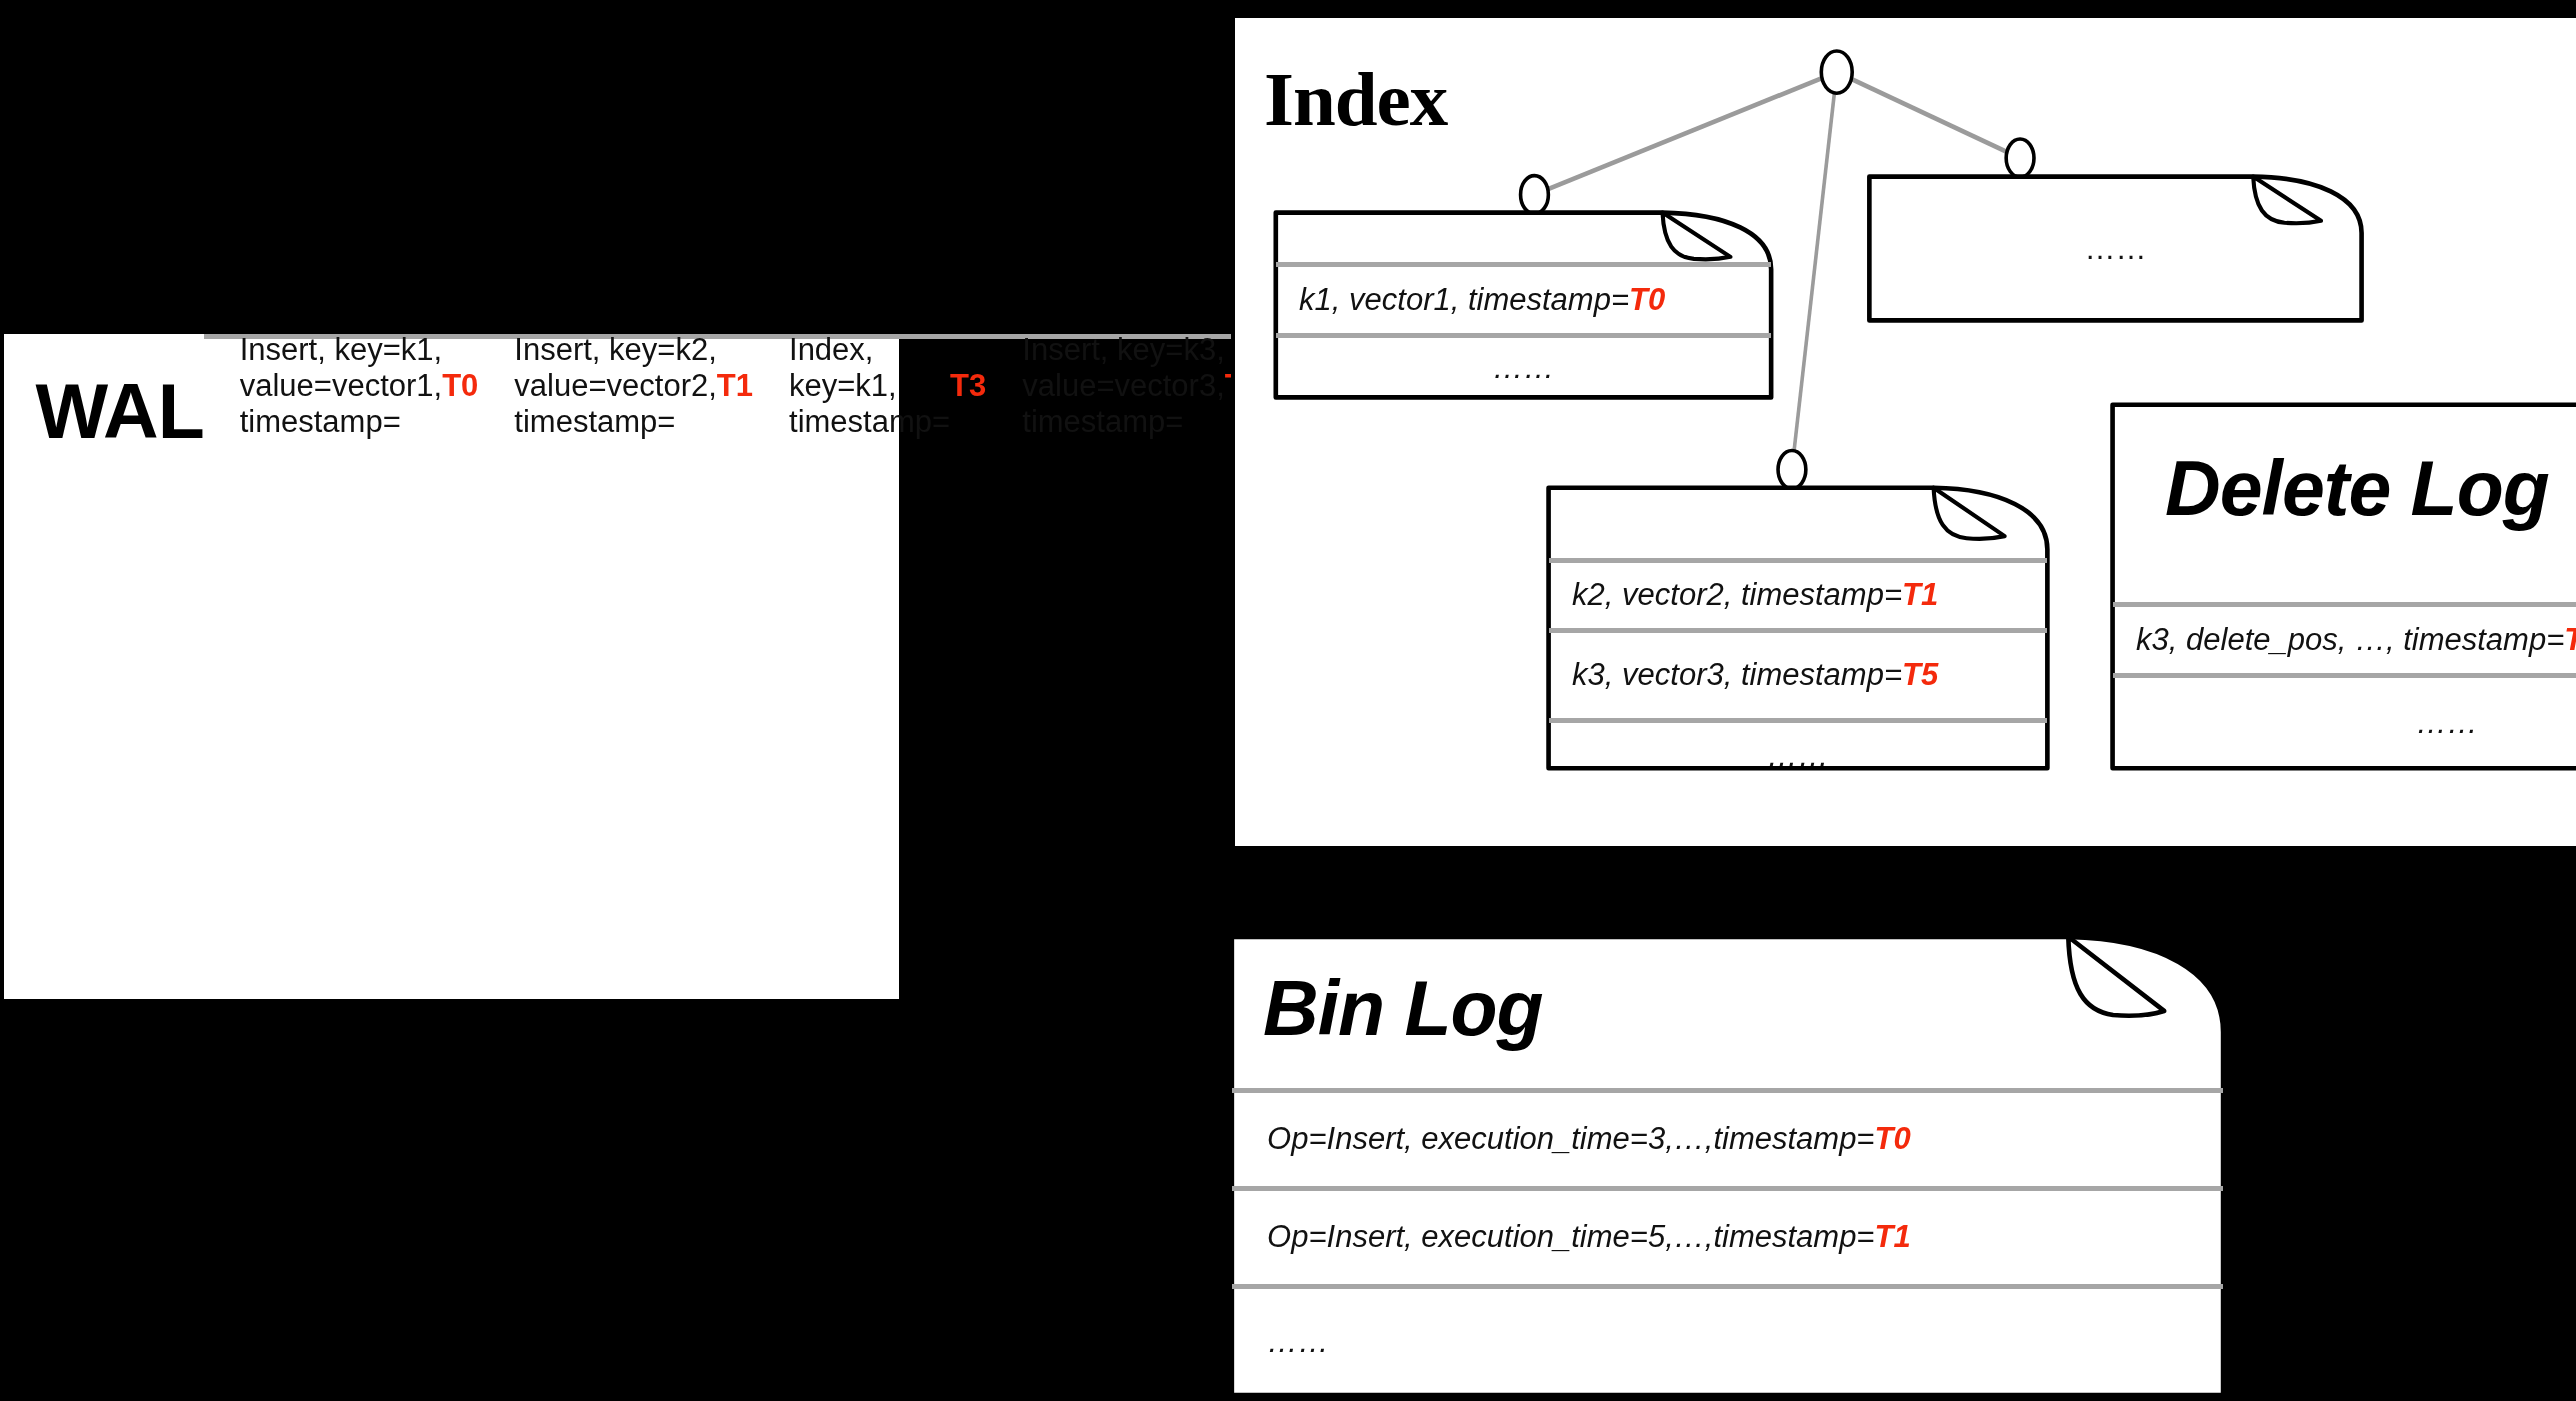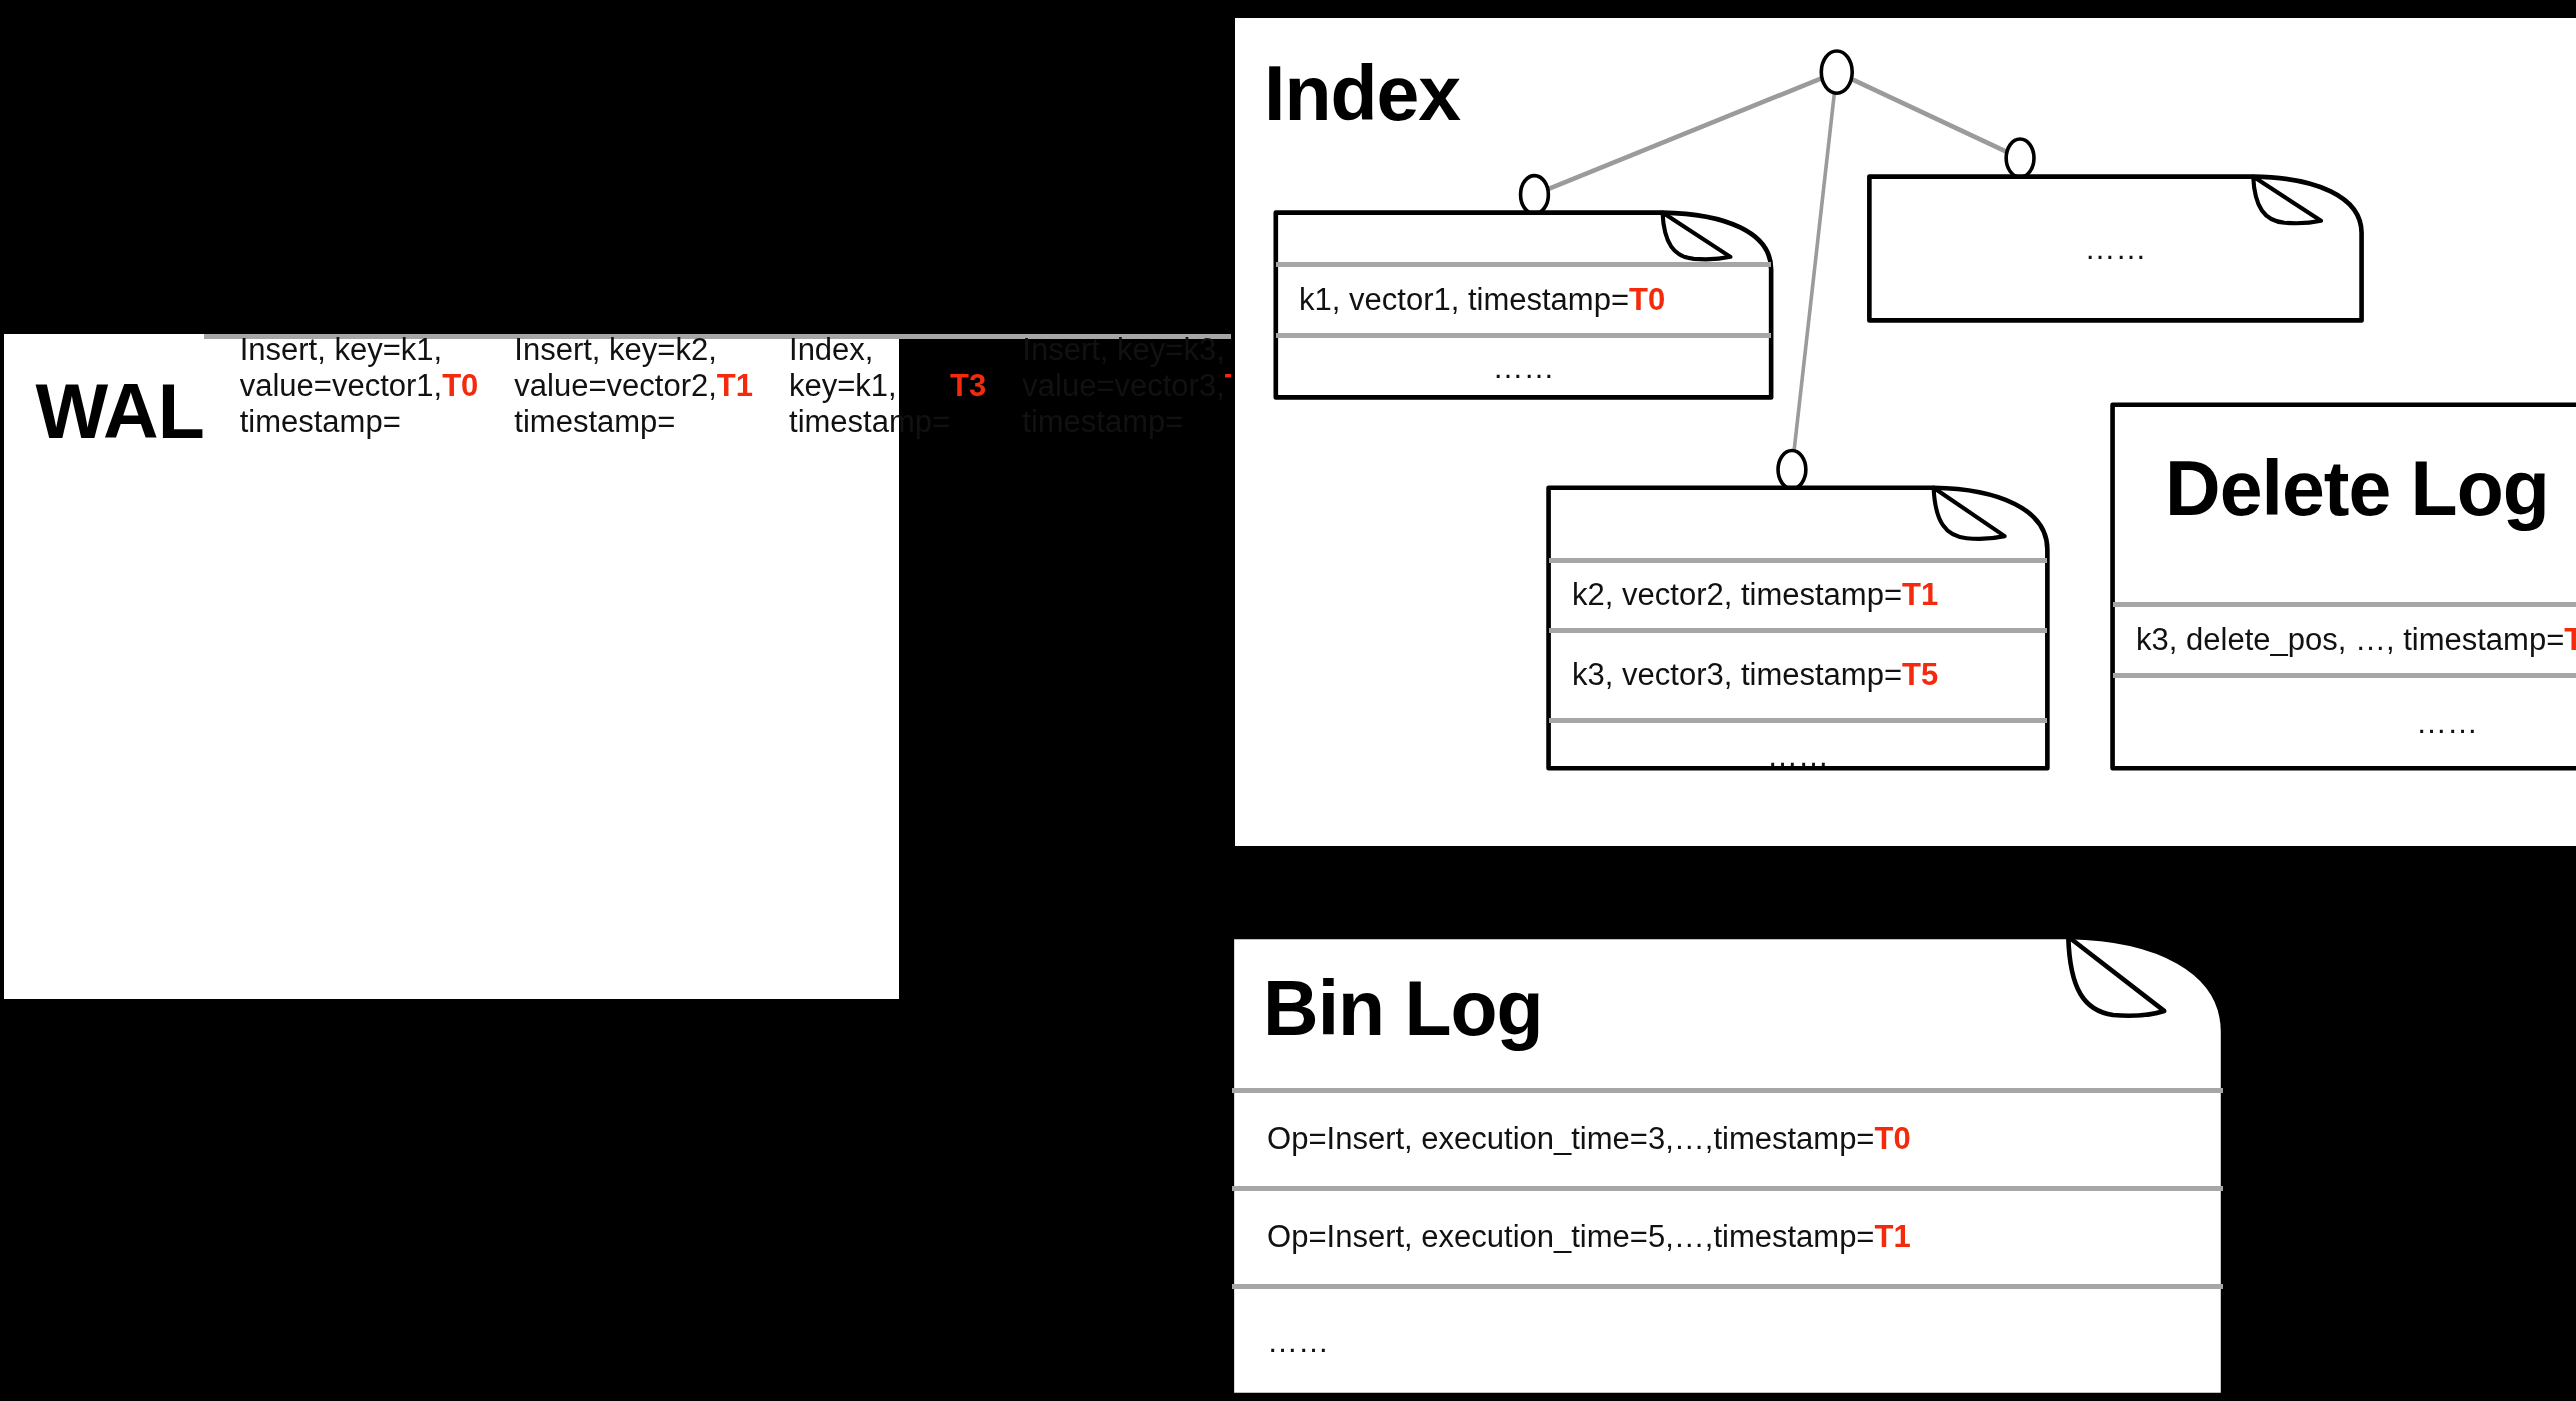--- a/index.html
+++ b/index.html
@@ -30,32 +30,32 @@
   .wal .log-row { height:99px; }
   .wal .dots-row { height:100px; }
   .ts { color:#f42a0c; font-weight:bold; }
 
   
   .index-panel {
     left:1231px; top:14.4px; width:1574px; height:836px;
     background:#fff;
     border:4.6px solid #000;
   }
-  .index-title { left:29px; top:31px; }
+  .index-title { left:29px; top:37px;font-family:Liberation Serif, serif; }
 
   
   .doc { position:absolute; }
   .doc > svg.outline { position:absolute; left:0; top:0; }
   .doc-body {
     position:absolute; left:3.1px; top:2.6px; right:5.2px; bottom:3.1px;
     display:flex; flex-direction:column;
   }
   .doc .log-row { padding-left:23px; font-size:31px; }
   .doc .dots-row { justify-content:center; padding-left:0; }
-  .band { flex:none; }
+  .band { flex:none;font-style:italic; }
   .doc-title-band { padding:39px 0 0 52px; }
   .center-dots {
     display:flex; align-items:center; justify-content:center;
     height:100%; font-size:31px;
   }
 
   
   .binlog { left:1229px; top:934px; width:999px; height:464px; }
   .binlog .doc-title-band { padding:27px 0 12px 31px; }
   .binlog .log-row { padding-left:35px; }

